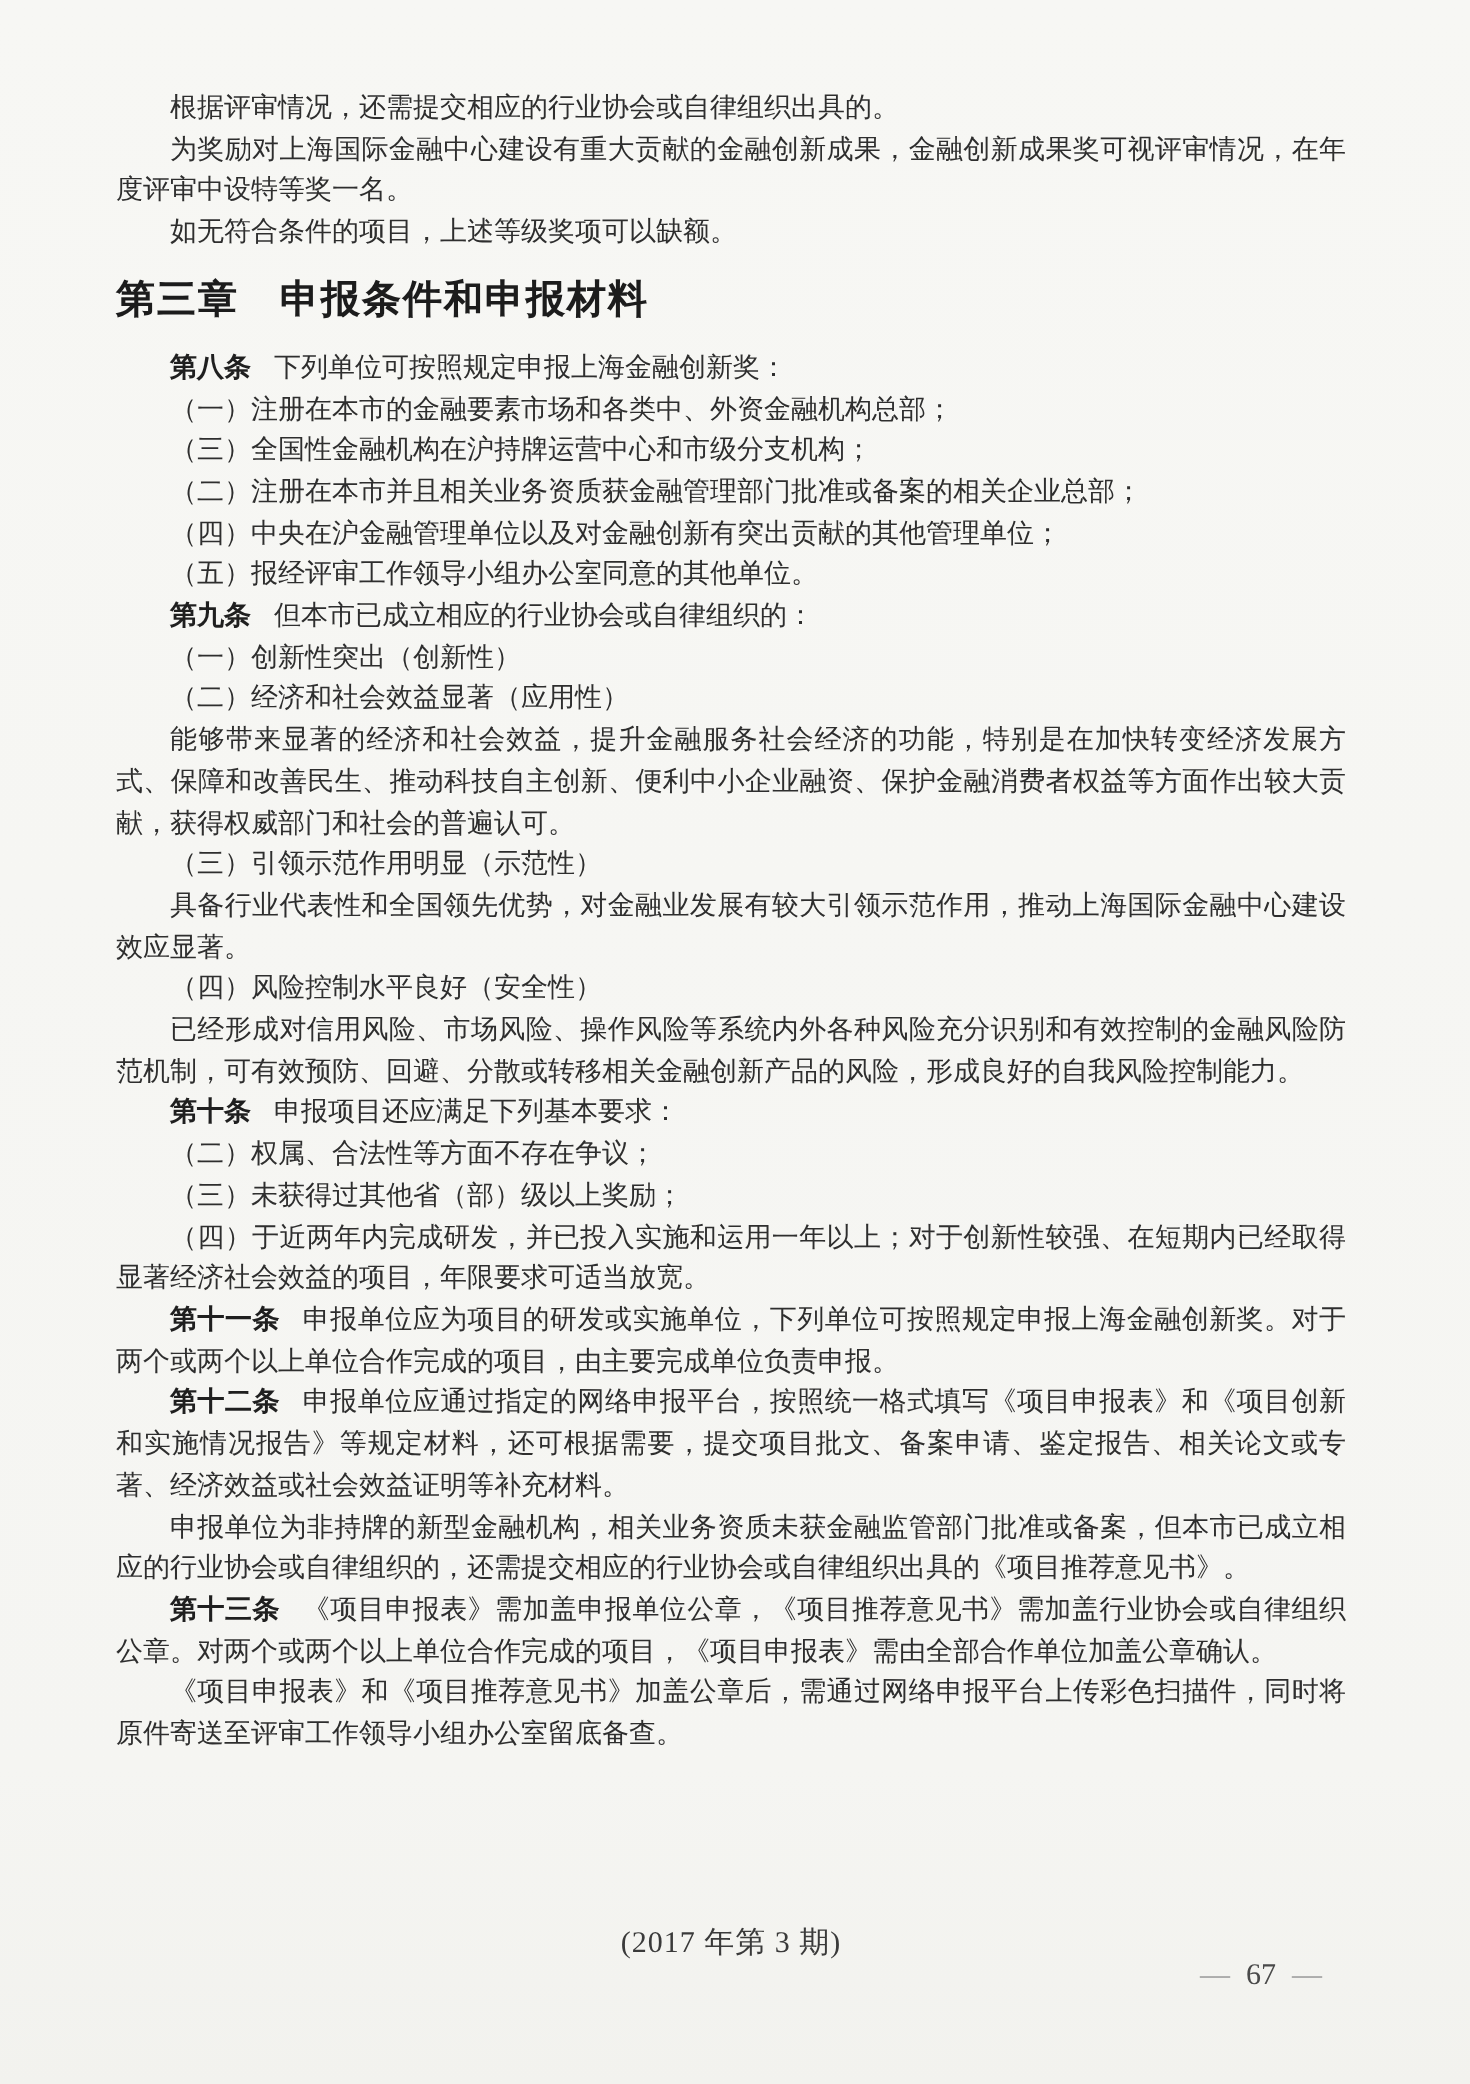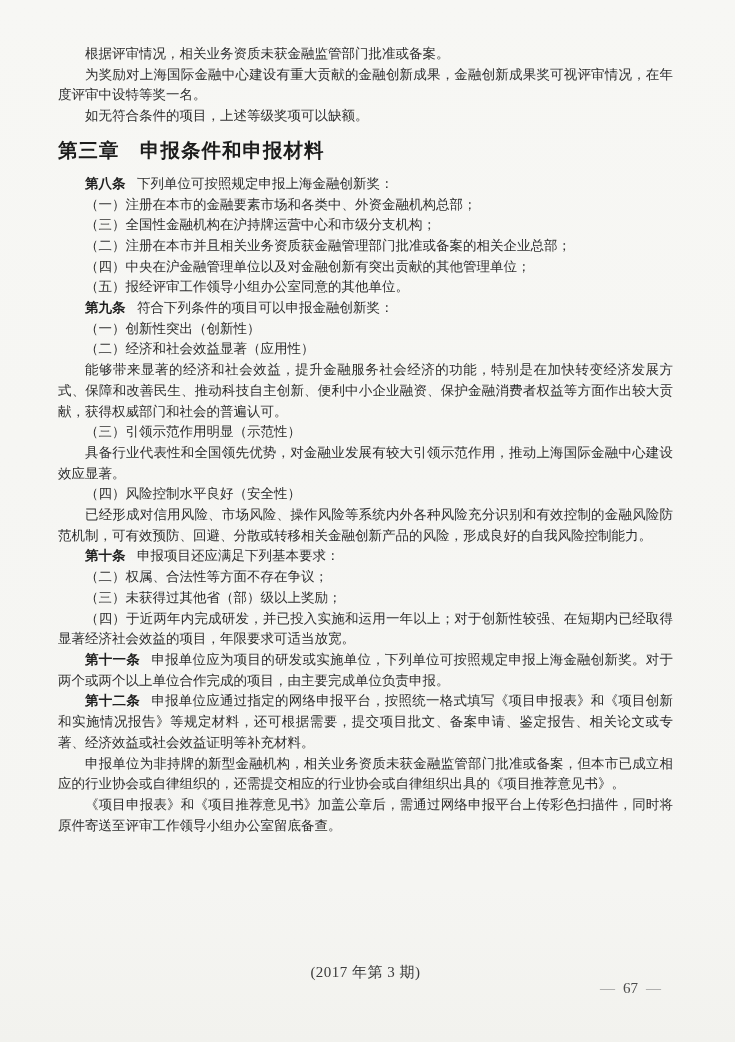--- a/index.html
+++ b/index.html
@@ -66,21 +66,21 @@
   .num { color: #4a4a4a; padding: 0 8px; }
 </style>
 </head>
 <body>
 
 <div class="page">
   <main class="text-block">
 
     <section>
 
-        <p class="para"><span>根据评审情况，相关业务资质未获金融监管部门批准或备案。</span></p>
+        <p class="para"><span>根据评审情况，还需提交相应的行业协会或自律组织出具的。</span></p>
 
         <p class="para"><span>为奖励对上海国际金融中心建设有重大贡献的金融创新成果，金融创新成果奖可视评审情况，在年度评审中设特等奖一名。</span></p>
 
         <p class="para"><span>如无符合条件的项目，上述等级奖项可以缺额。</span></p>
       </section>
 
     <h1 class="chapter-title">第三章　申报条件和申报材料</h1>
 
     <section>
 
@@ -89,21 +89,21 @@
         <p class="para"><span>（一）注册在本市的金融要素市场和各类中、外资金融机构总部；</span></p>
 
         <p class="para"><span>（三）全国性金融机构在沪持牌运营中心和市级分支机构；</span></p>
 
         <p class="para"><span>（二）注册在本市并且相关业务资质获金融管理部门批准或备案的相关企业总部；</span></p>
 
         <p class="para"><span>（四）中央在沪金融管理单位以及对金融创新有突出贡献的其他管理单位；</span></p>
 
         <p class="para"><span>（五）报经评审工作领导小组办公室同意的其他单位。</span></p>
 
-        <p class="para"><b class="article">第九条</b><span>符合下列条件的项目可以申报金融创新奖：</span></p>
+        <p class="para"><b class="article">第九条</b><span>但本市已成立相应的行业协会或自律组织的：</span></p>
 
         <p class="para"><span>（一）创新性突出（创新性）</span></p>
 
 
         <p class="para"><span>（二）经济和社会效益显著（应用性）</span></p>
 
         <p class="para"><span>能够带来显著的经济和社会效益，提升金融服务社会经济的功能，特别是在加快转变经济发展方式、保障和改善民生、推动科技自主创新、便利中小企业融资、保护金融消费者权益等方面作出较大贡献，获得权威部门和社会的普遍认可。</span></p>
 
         <p class="para"><span>（三）引领示范作用明显（示范性）</span></p>
 
@@ -121,20 +121,21 @@
         <p class="para"><span>（三）未获得过其他省（部）级以上奖励；</span></p>
 
         <p class="para"><span>（四）于近两年内完成研发，并已投入实施和运用一年以上；对于创新性较强、在短期内已经取得显著经济社会效益的项目，年限要求可适当放宽。</span></p>
 
         <p class="para"><b class="article">第十一条</b><span>申报单位应为项目的研发或实施单位，下列单位可按照规定申报上海金融创新奖。对于两个或两个以上单位合作完成的项目，由主要完成单位负责申报。</span></p>
 
         <p class="para"><b class="article">第十二条</b><span>申报单位应通过指定的网络申报平台，按照统一格式填写《项目申报表》和《项目创新和实施情况报告》等规定材料，还可根据需要，提交项目批文、备案申请、鉴定报告、相关论文或专著、经济效益或社会效益证明等补充材料。</span></p>
 
         <p class="para"><span>申报单位为非持牌的新型金融机构，相关业务资质未获金融监管部门批准或备案，但本市已成立相应的行业协会或自律组织的，还需提交相应的行业协会或自律组织出具的《项目推荐意见书》。</span></p>
 
+        <p class="para"><b class="article">第十三条</b><span>《项目申报表》需加盖申报单位公章，《项目推荐意见书》需加盖行业协会或自律组织公章。对两个或两个以上单位合作完成的项目，《项目申报表》需由全部合作单位加盖公章确认。</span></p>
 
         <p class="para"><span>《项目申报表》和《项目推荐意见书》加盖公章后，需通过网络申报平台上传彩色扫描件，同时将原件寄送至评审工作领导小组办公室留底备查。</span></p>
       </section>
 
   </main>
 
   <footer class="footer">
     <span class="issue">(2017 年第 3 期)</span>
     <span class="pagenum"><span class="dash">—</span><span class="num">67</span><span class="dash">—</span></span>
   </footer>

